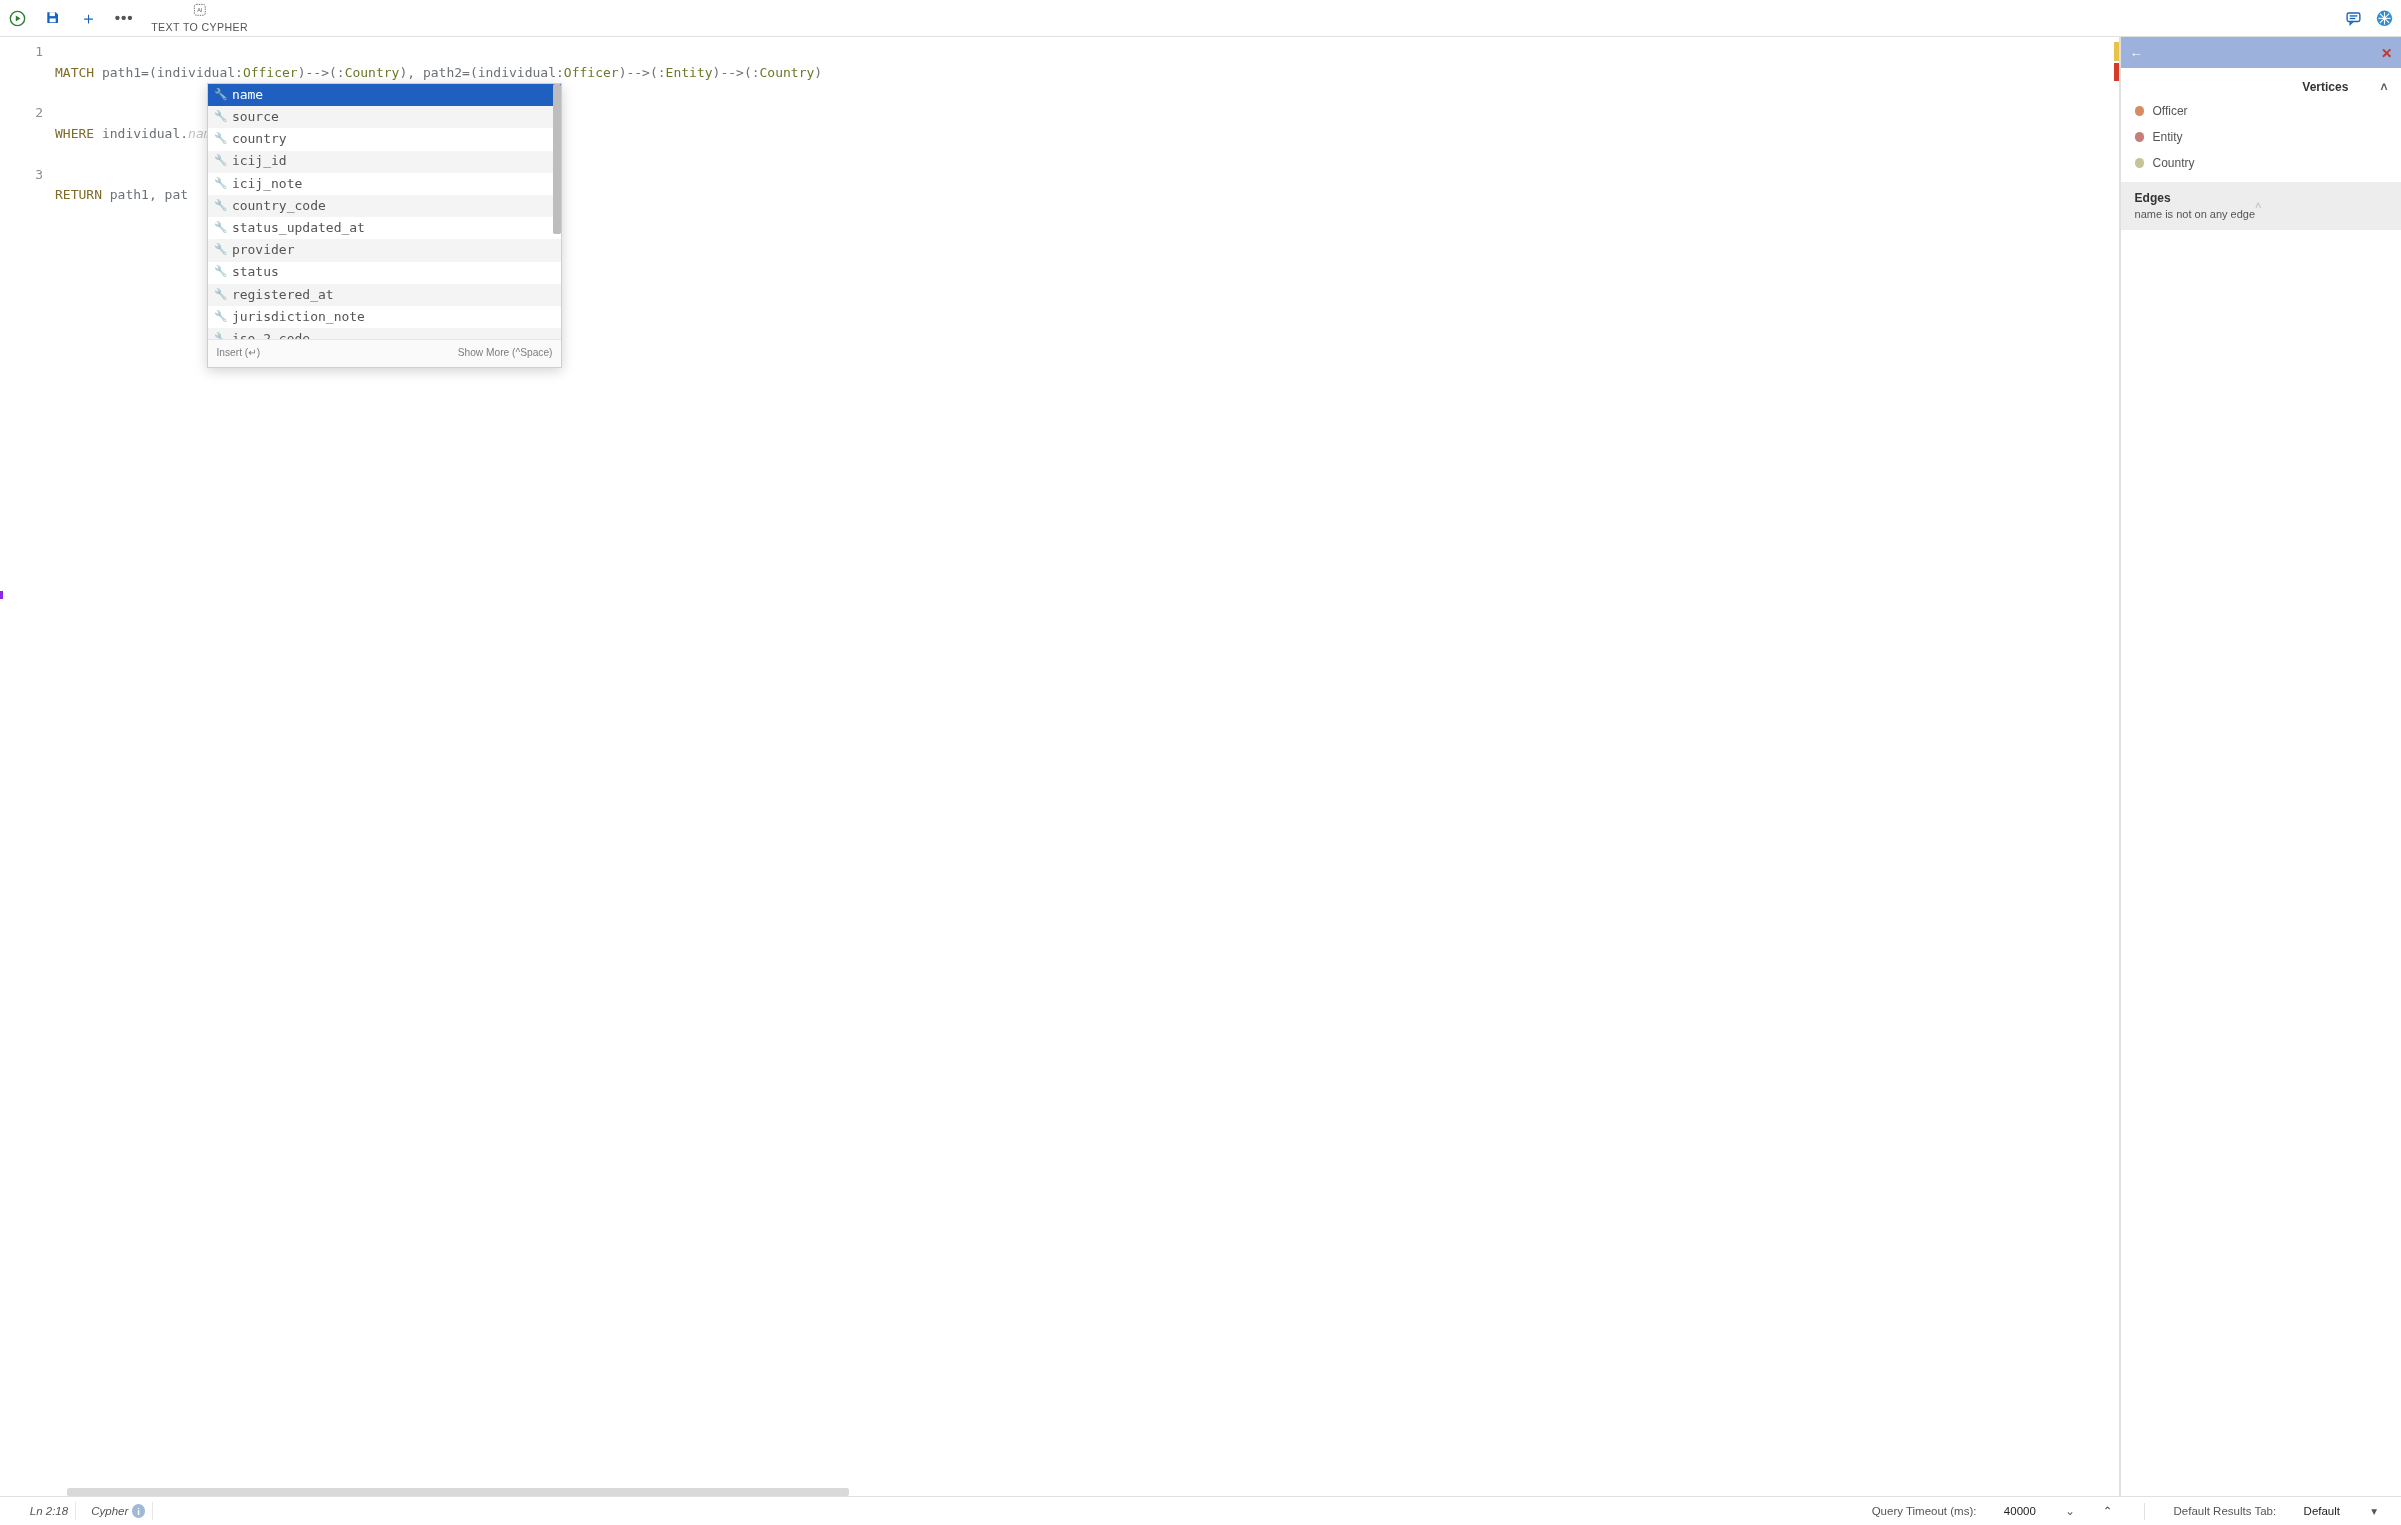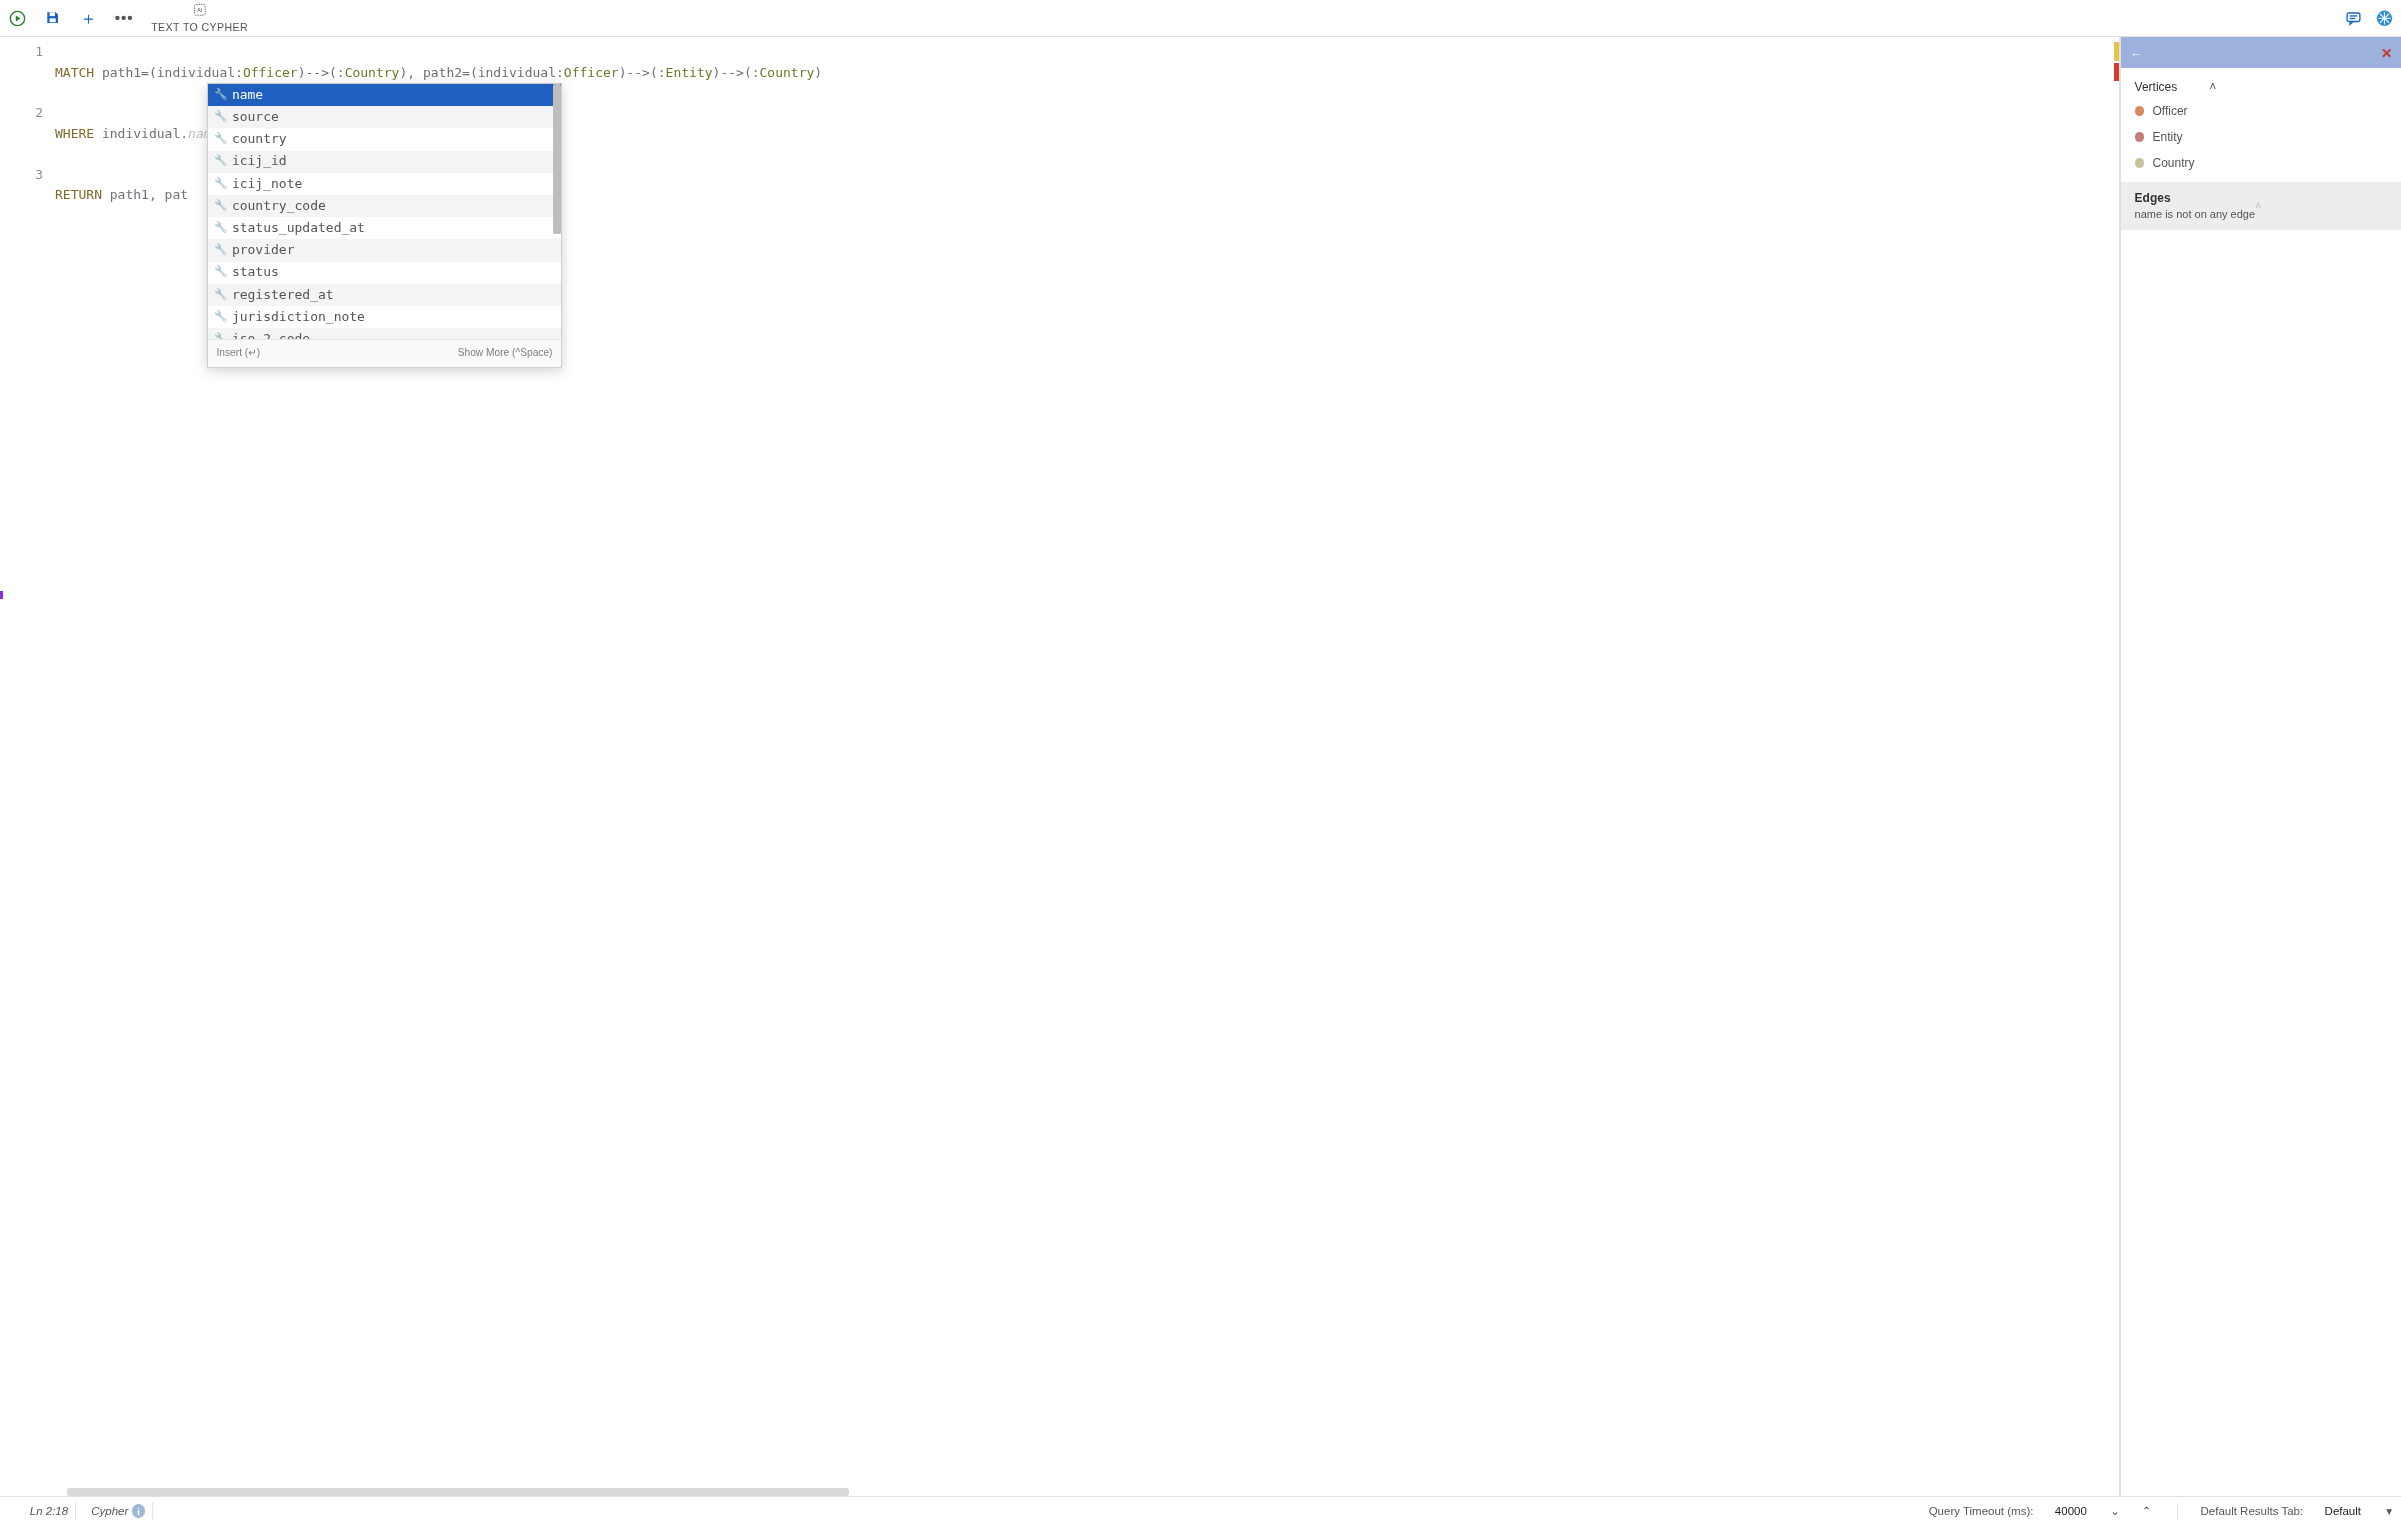--- a/index.html
+++ b/index.html
@@ -81,37 +81,37 @@
 
   
   .right-panel { width:281px; background:#fff; display:flex; flex-direction:column; border-left:0.9px solid #e0e0e0;}
   .rp-topbar { height:31px; background:#9cb1dc; display:flex; align-items:center; padding:0 8.5px;}
   .rp-back { color:#fff; font-size:13.6px; cursor:pointer;}
   .rp-close { margin-left:auto; color:#c0392b; font-size:13.6px; font-weight:bold; cursor:pointer;}
   .rp-header { background:#2f6fc2; color:#fff; padding:12px 13.6px 10.2px;}
   .rp-title { font-size:17px; font-weight:400;}
   .rp-title .ital { font-style:italic; opacity:.85; font-size:14.5px;}
   .rp-sub { font-size:11px; opacity:.9; margin-top:5.1px;}
-  .rp-section { padding:12px 13.6px 6.8px; display:flex; align-items:center; justify-content:flex-start; font-weight:400; cursor:pointer;gap:32px;}
+  .rp-section { padding:12px 13.6px 6.8px; display:flex; align-items:center; justify-content:flex-end; font-weight:700; cursor:pointer;gap:32px;}
   .rp-chev { font-size:12px; color:#555;}
   .vlist { padding:3.4px 13.6px 12px; display:flex; flex-direction:column; gap:12px;}
   .vitem { display:flex; align-items:center; gap:8.5px; font-size:12px; color:#555;}
   .dot { width:9.4px; height:9.4px; border-radius:50%; }
   .rp-edges { background:#ededed; padding:8.5px 13.6px 10.2px; display:flex; align-items:flex-start; justify-content:flex-start;}
   .rp-edges .et { font-weight:700; font-size:12px;}
   .rp-edges .en { font-size:11px; color:#555; margin-top:3.4px;}
   .rp-edges .chev { color:#bbb; font-size:11px; align-self:center;}
 
   
   .statusbar { height:29px; border-top:0.9px solid #e0e0e0; display:flex; align-items:center; font-size:11.5px; background:#fff;}
   .sb-left { display:flex; align-items:center; gap:8.5px; padding-left:23px;}
   .sb-cell { padding:0 6.8px; border-right:0.9px solid #e6e6e6; color:#555; font-style:italic; height:18.7px; display:flex; align-items:center;}
   .sb-cell:first-child{ border-left:none;}
   .sb-info { width:13.6px; height:13.6px; border-radius:50%; background:#9fb9d6; color:#fff; font-size:9.4px; display:flex; align-items:center; justify-content:center; font-style:normal; font-weight:bold; margin-left:3.4px;}
-  .sb-right { margin-left:auto; display:flex; align-items:center; gap:18px; padding-right:5px;}
+  .sb-right { margin-left:auto; display:flex; align-items:center; gap:24px; padding-right:20px;}
   .sb-label { color:#555;}
   .sb-val { font-weight:400; color:#222; padding:0 3.4px;}
   .sb-dd { width:13.6px; text-align:center; color:#555; cursor:pointer;}
   .sb-divider{ width:0.9px; height:17px; background:#e2e2e2; margin:0 5.1px;}
 </style>
 </head>
 <body>
 
 <div class="toolbar">
   <div class="left">

